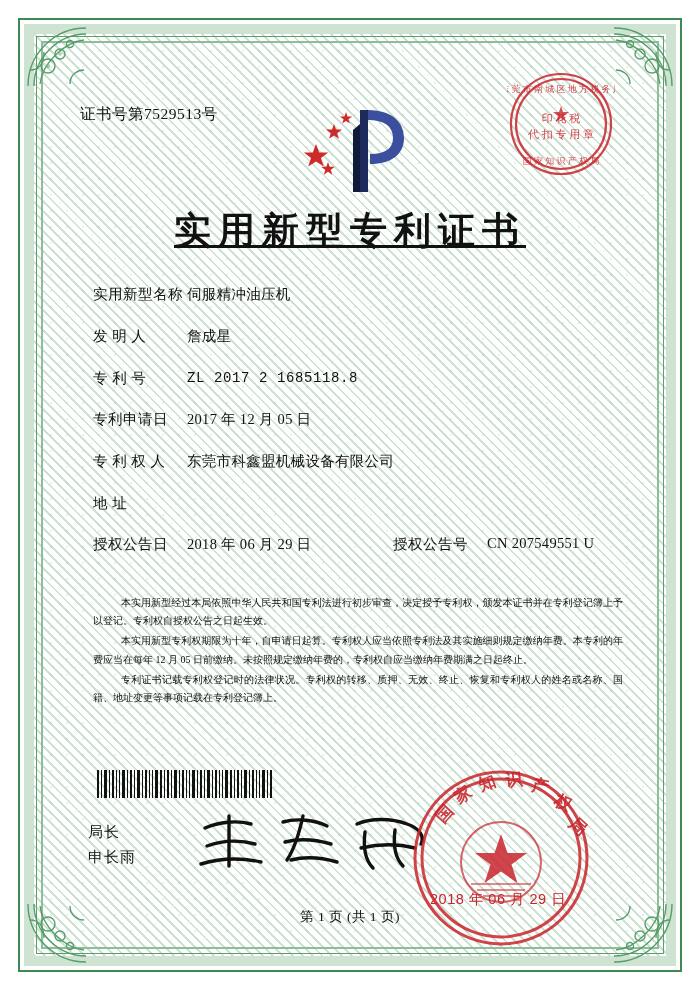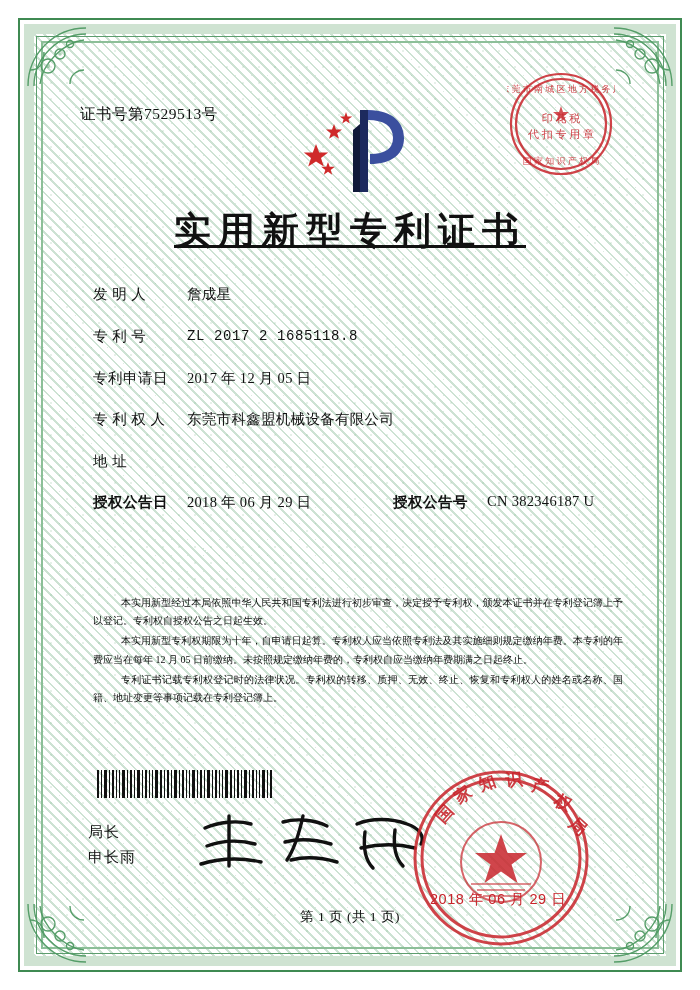--- a/index.html
+++ b/index.html
@@ -168,21 +168,21 @@
     margin-bottom: 20px;
     font-size: 14.5px;
   }
   .two-col {
     display: flex;
     align-items: flex-start;
     margin-bottom: 4px;
   }
   .two-col .col-a { width: 300px; flex: 0 0 300px; display:flex; }
   .two-col .col-b { flex: 1 1 auto; display:flex; }
-  .two-col .field-label { width: 94px; flex: 0 0 94px; font-weight: bold; }
+  .two-col .field-label { width: 94px; flex: 0 0 94px; }
   .two-col .col-b .field-label { width: 94px; flex: 0 0 94px; }
 
   .paragraphs {
     position: absolute;
     left: 38px;
     top: 542px;
     width: 530px;
     font-size: 10px;
     line-height: 1.82;
     color: #111;
@@ -350,20 +350,24 @@
           <text x="54" y="94" text-anchor="middle" font-size="9">国 家 知 识 产 权 局</text>
         </g>
         <polygon fill="#c8242b" opacity="0.8" points="54,36 56,42 62,42 57,46 59,52 54,48 49,52 51,46 46,42 52,42"></polygon>
       </svg>
     </div>
 
     <div class="title">实用新型专利证书</div>
 
     <div class="fields">
 
+      <div class="field-row">
+        <div class="field-label">实用新型名称</div>
+        <div class="field-value">伺服精冲油压机</div>
+      </div>
 
       <div class="field-row">
         <div class="field-label">发 明 人</div>
         <div class="field-value">詹成星</div>
       </div>
 
       <div class="field-row">
         <div class="field-label">专 利 号</div>
         <div class="field-value mono">ZL 2017 2 1685118.8</div>
       </div>
@@ -383,21 +387,21 @@
       </div>
 
 
       <div class="two-col">
         <div class="col-a">
           <div class="field-label">授权公告日</div>
           <div class="field-value">2018 年 06 月 29 日</div>
         </div>
         <div class="col-b">
           <div class="field-label">授权公告号</div>
-          <div class="field-value">CN 382346187 U</div>
+          <div class="field-value">CN 207549551 U</div>
         </div>
       </div>
 
     </div>
 
     <div class="paragraphs">
       <p>本实用新型经过本局依照中华人民共和国专利法进行初步审查，决定授予专利权，颁发本证书并在专利登记簿上予以登记。专利权自授权公告之日起生效。</p>
       <p>本实用新型专利权期限为十年，自申请日起算。专利权人应当依照专利法及其实施细则规定缴纳年费。本专利的年费应当在每年 12 月 05 日前缴纳。未按照规定缴纳年费的，专利权自应当缴纳年费期满之日起终止。</p>
       <p>专利证书记载专利权登记时的法律状况。专利权的转移、质押、无效、终止、恢复和专利权人的姓名或名称、国籍、地址变更等事项记载在专利登记簿上。</p>
     </div>

